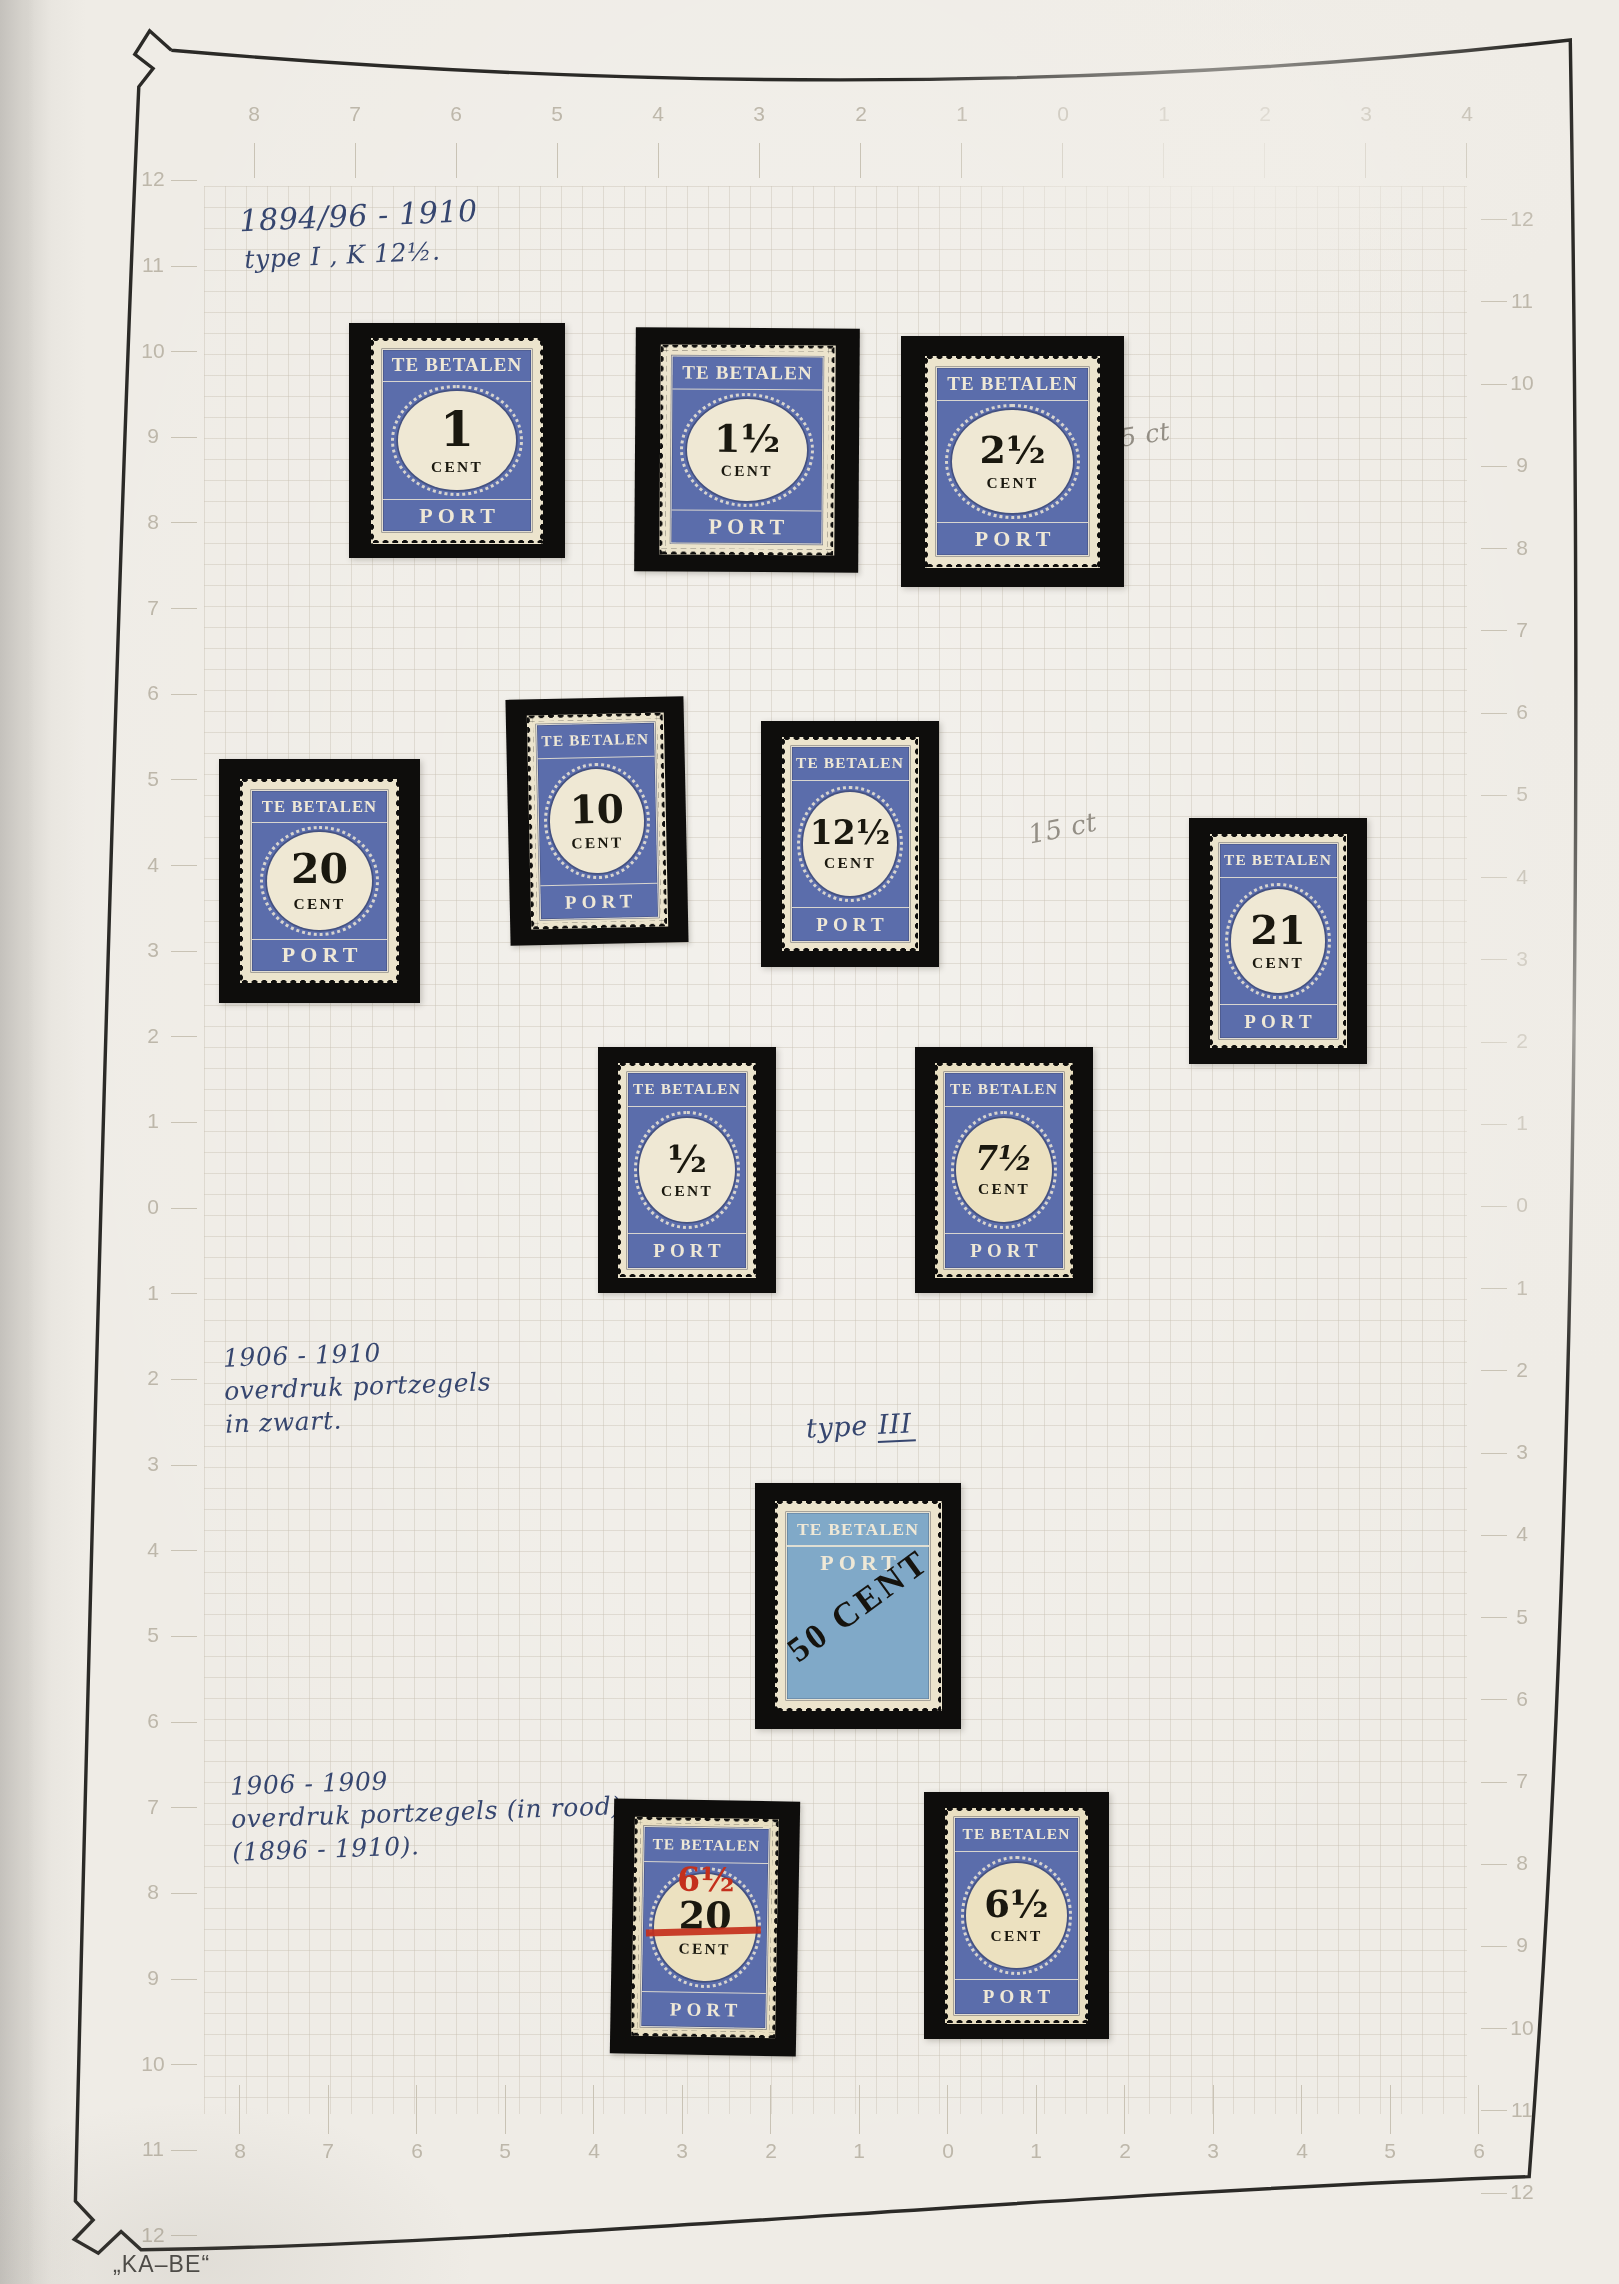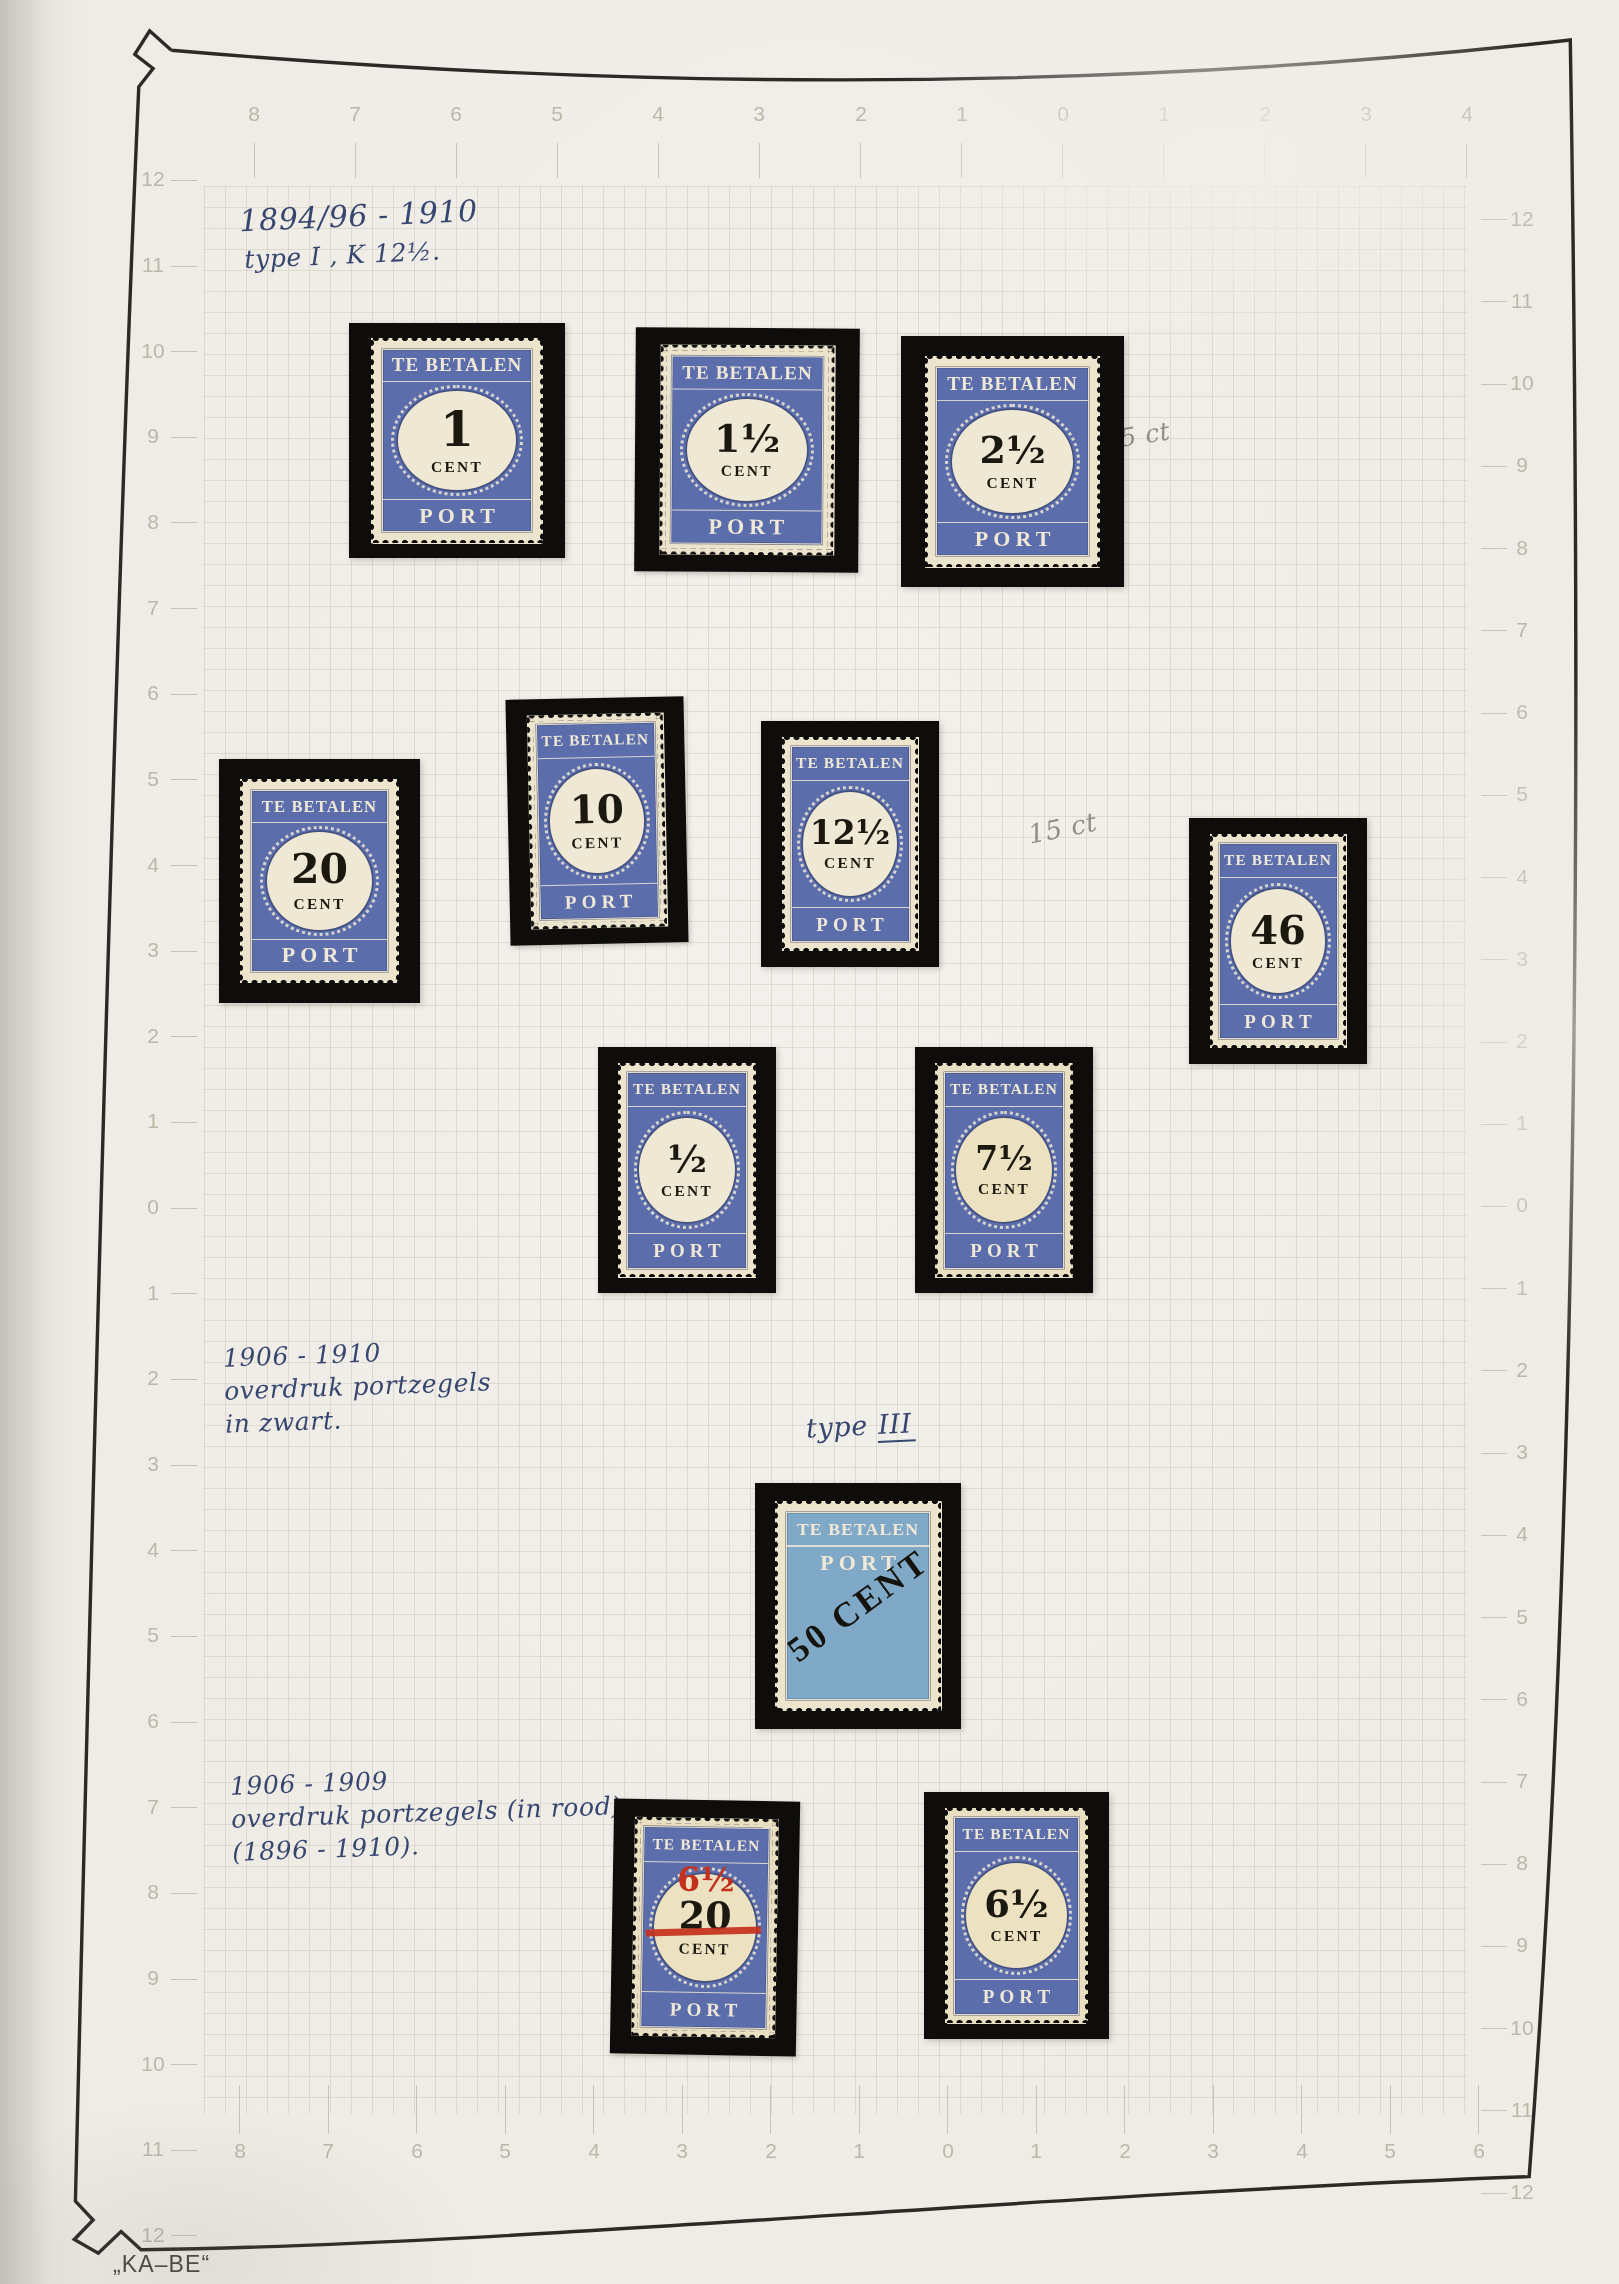--- a/index.html
+++ b/index.html
@@ -286,21 +286,21 @@
     </div>
   </div>
 
   <div class="mount" style="left:1189px;top:818px;width:178px;height:246px;">
     <div class="stamp tall" style="width:137px;height:214px;">
       <div class="sframe">
         <div class="band top">TE BETALEN</div>
         <div class="mid">
           <div class="ring"></div>
           <div class="oval">
-            <div class="num" style="font-size:40px;">46</div>
+            <div class="num" style="font-size:40px;">21</div>
             <div class="cent">CENT</div>
           </div>
         </div>
         <div class="band bot">PORT</div>
       </div>
     </div>
   </div>
 
   <div class="mount" style="left:598px;top:1047px;width:178px;height:246px;">
     <div class="stamp tall" style="width:138px;height:215px;">
@@ -318,21 +318,21 @@
     </div>
   </div>
 
   <div class="mount" style="left:915px;top:1047px;width:178px;height:246px;">
     <div class="stamp tall aged" style="width:138px;height:215px;">
       <div class="sframe">
         <div class="band top">TE BETALEN</div>
         <div class="mid">
           <div class="ring"></div>
           <div class="oval" style="background:#ece1c0;">
-            <div class="num" style="font-size:33px;">7½</div>
+            <div class="num" style="font-size:33px;font-style:italic;">7½</div>
             <div class="cent">CENT</div>
           </div>
         </div>
         <div class="band bot">PORT</div>
       </div>
     </div>
   </div>
 
   <div class="mount" style="left:755px;top:1483px;width:206px;height:246px;">
     <div class="stamp wide light" style="width:167px;height:210px;">

